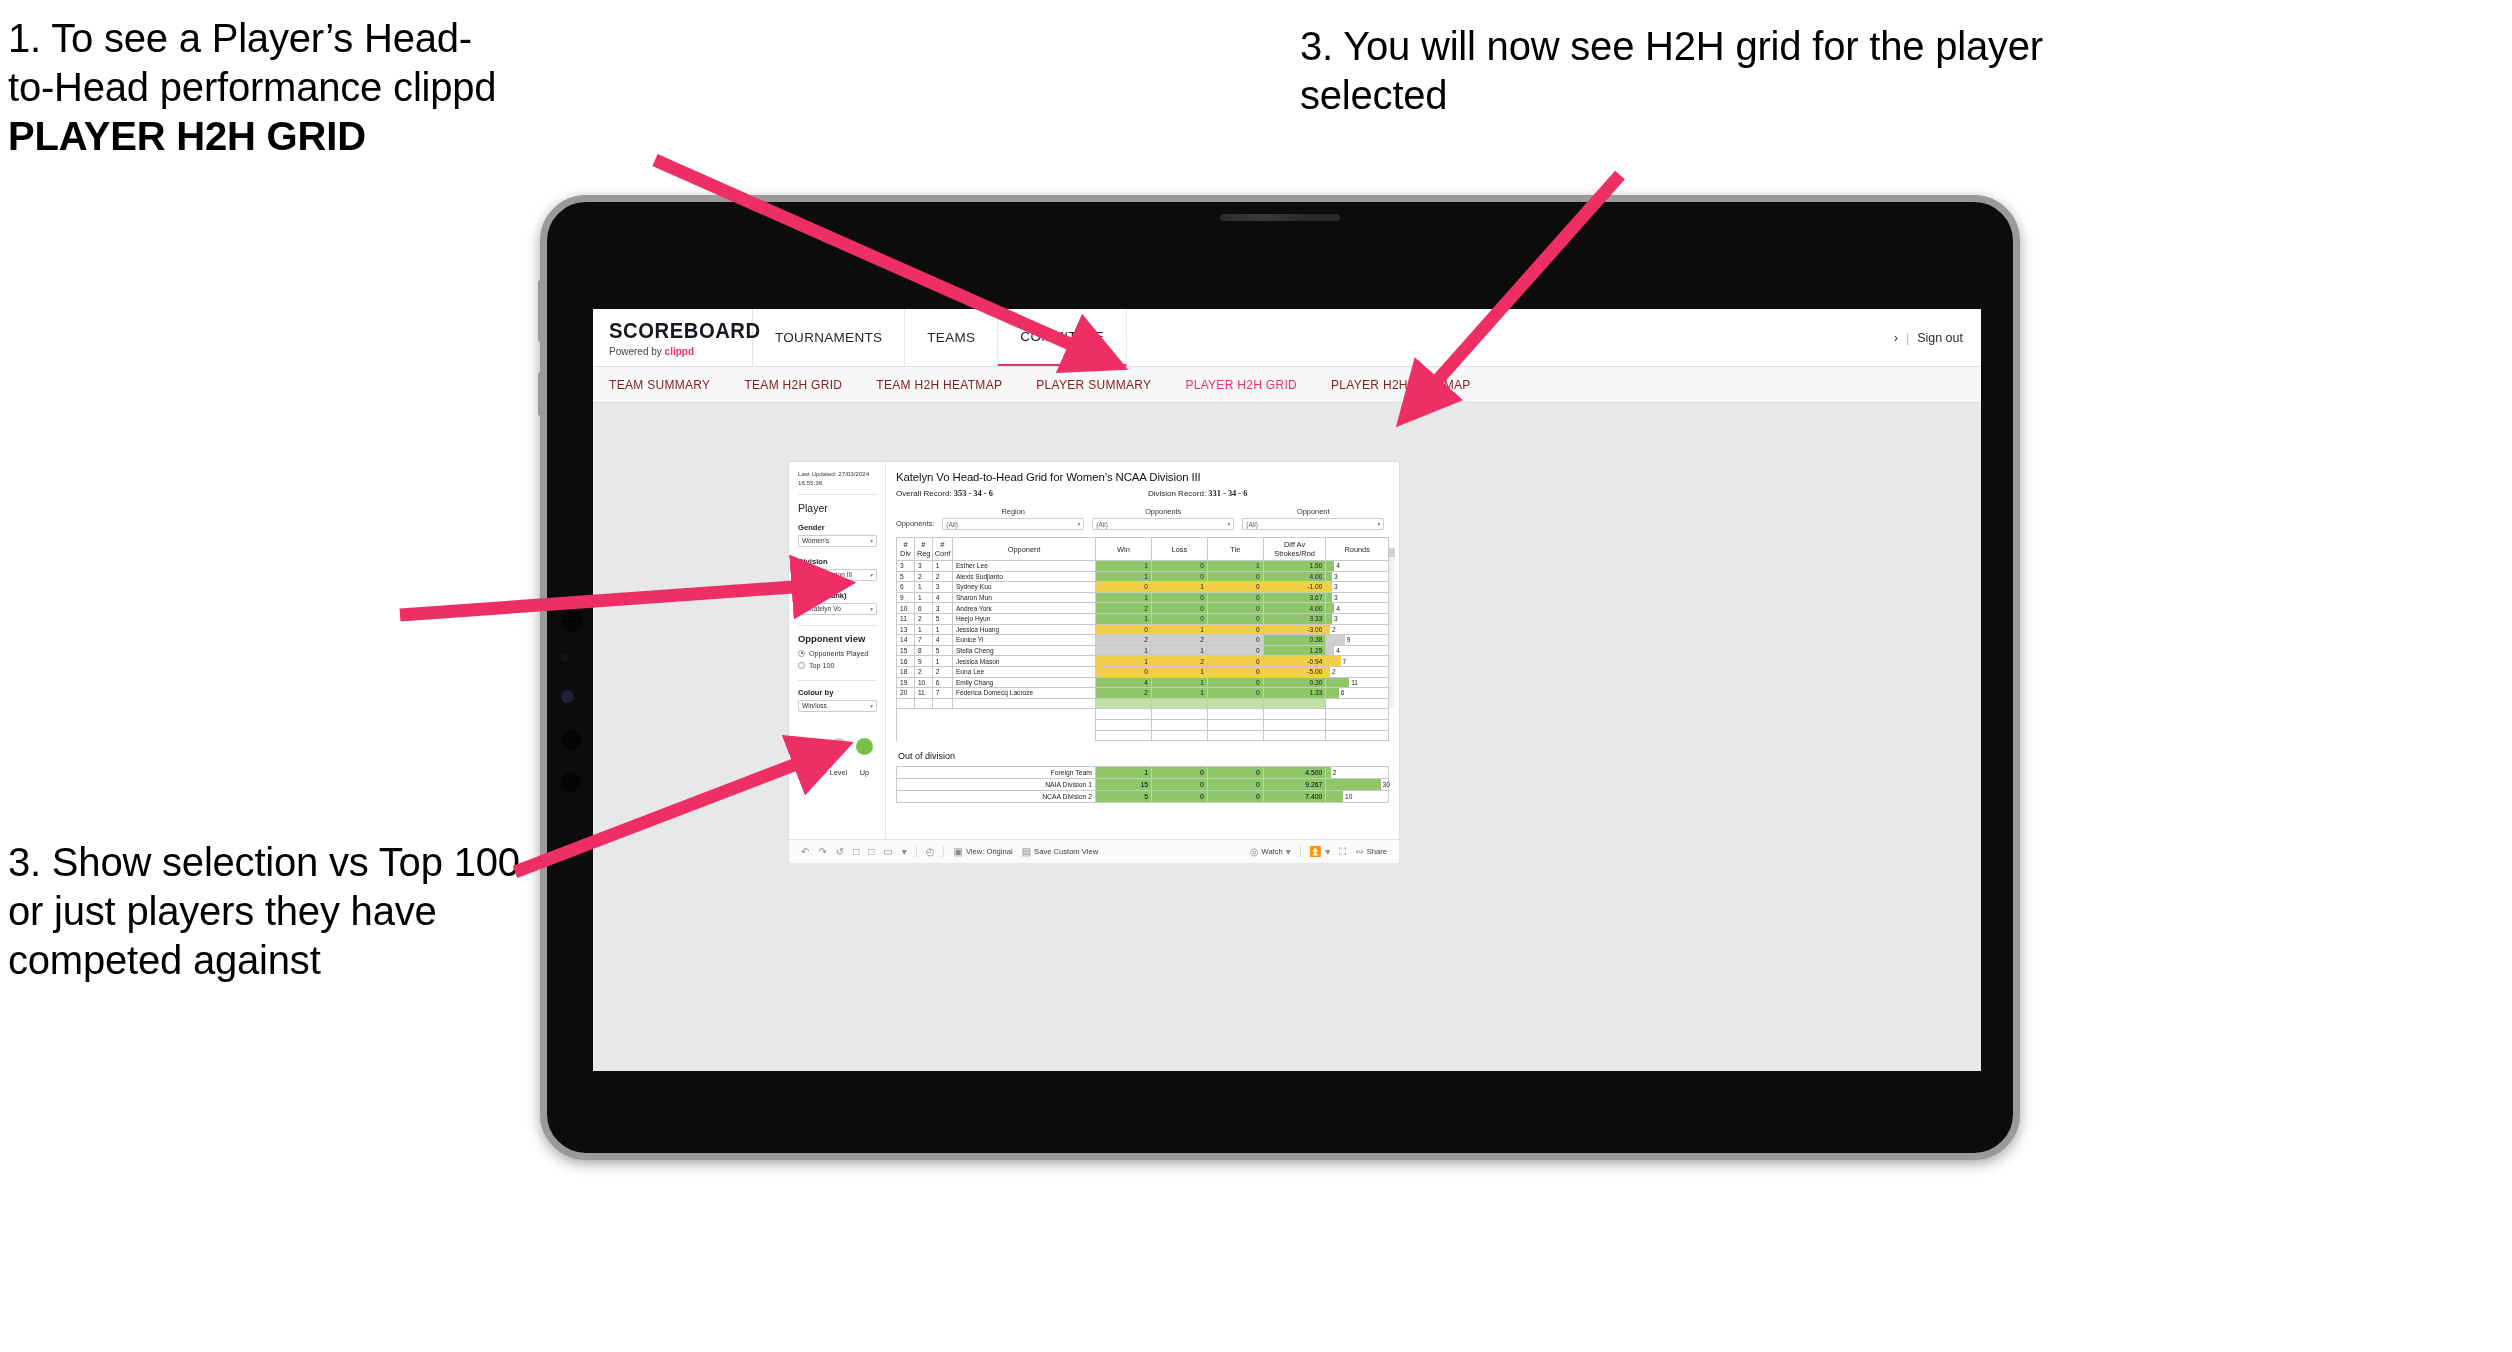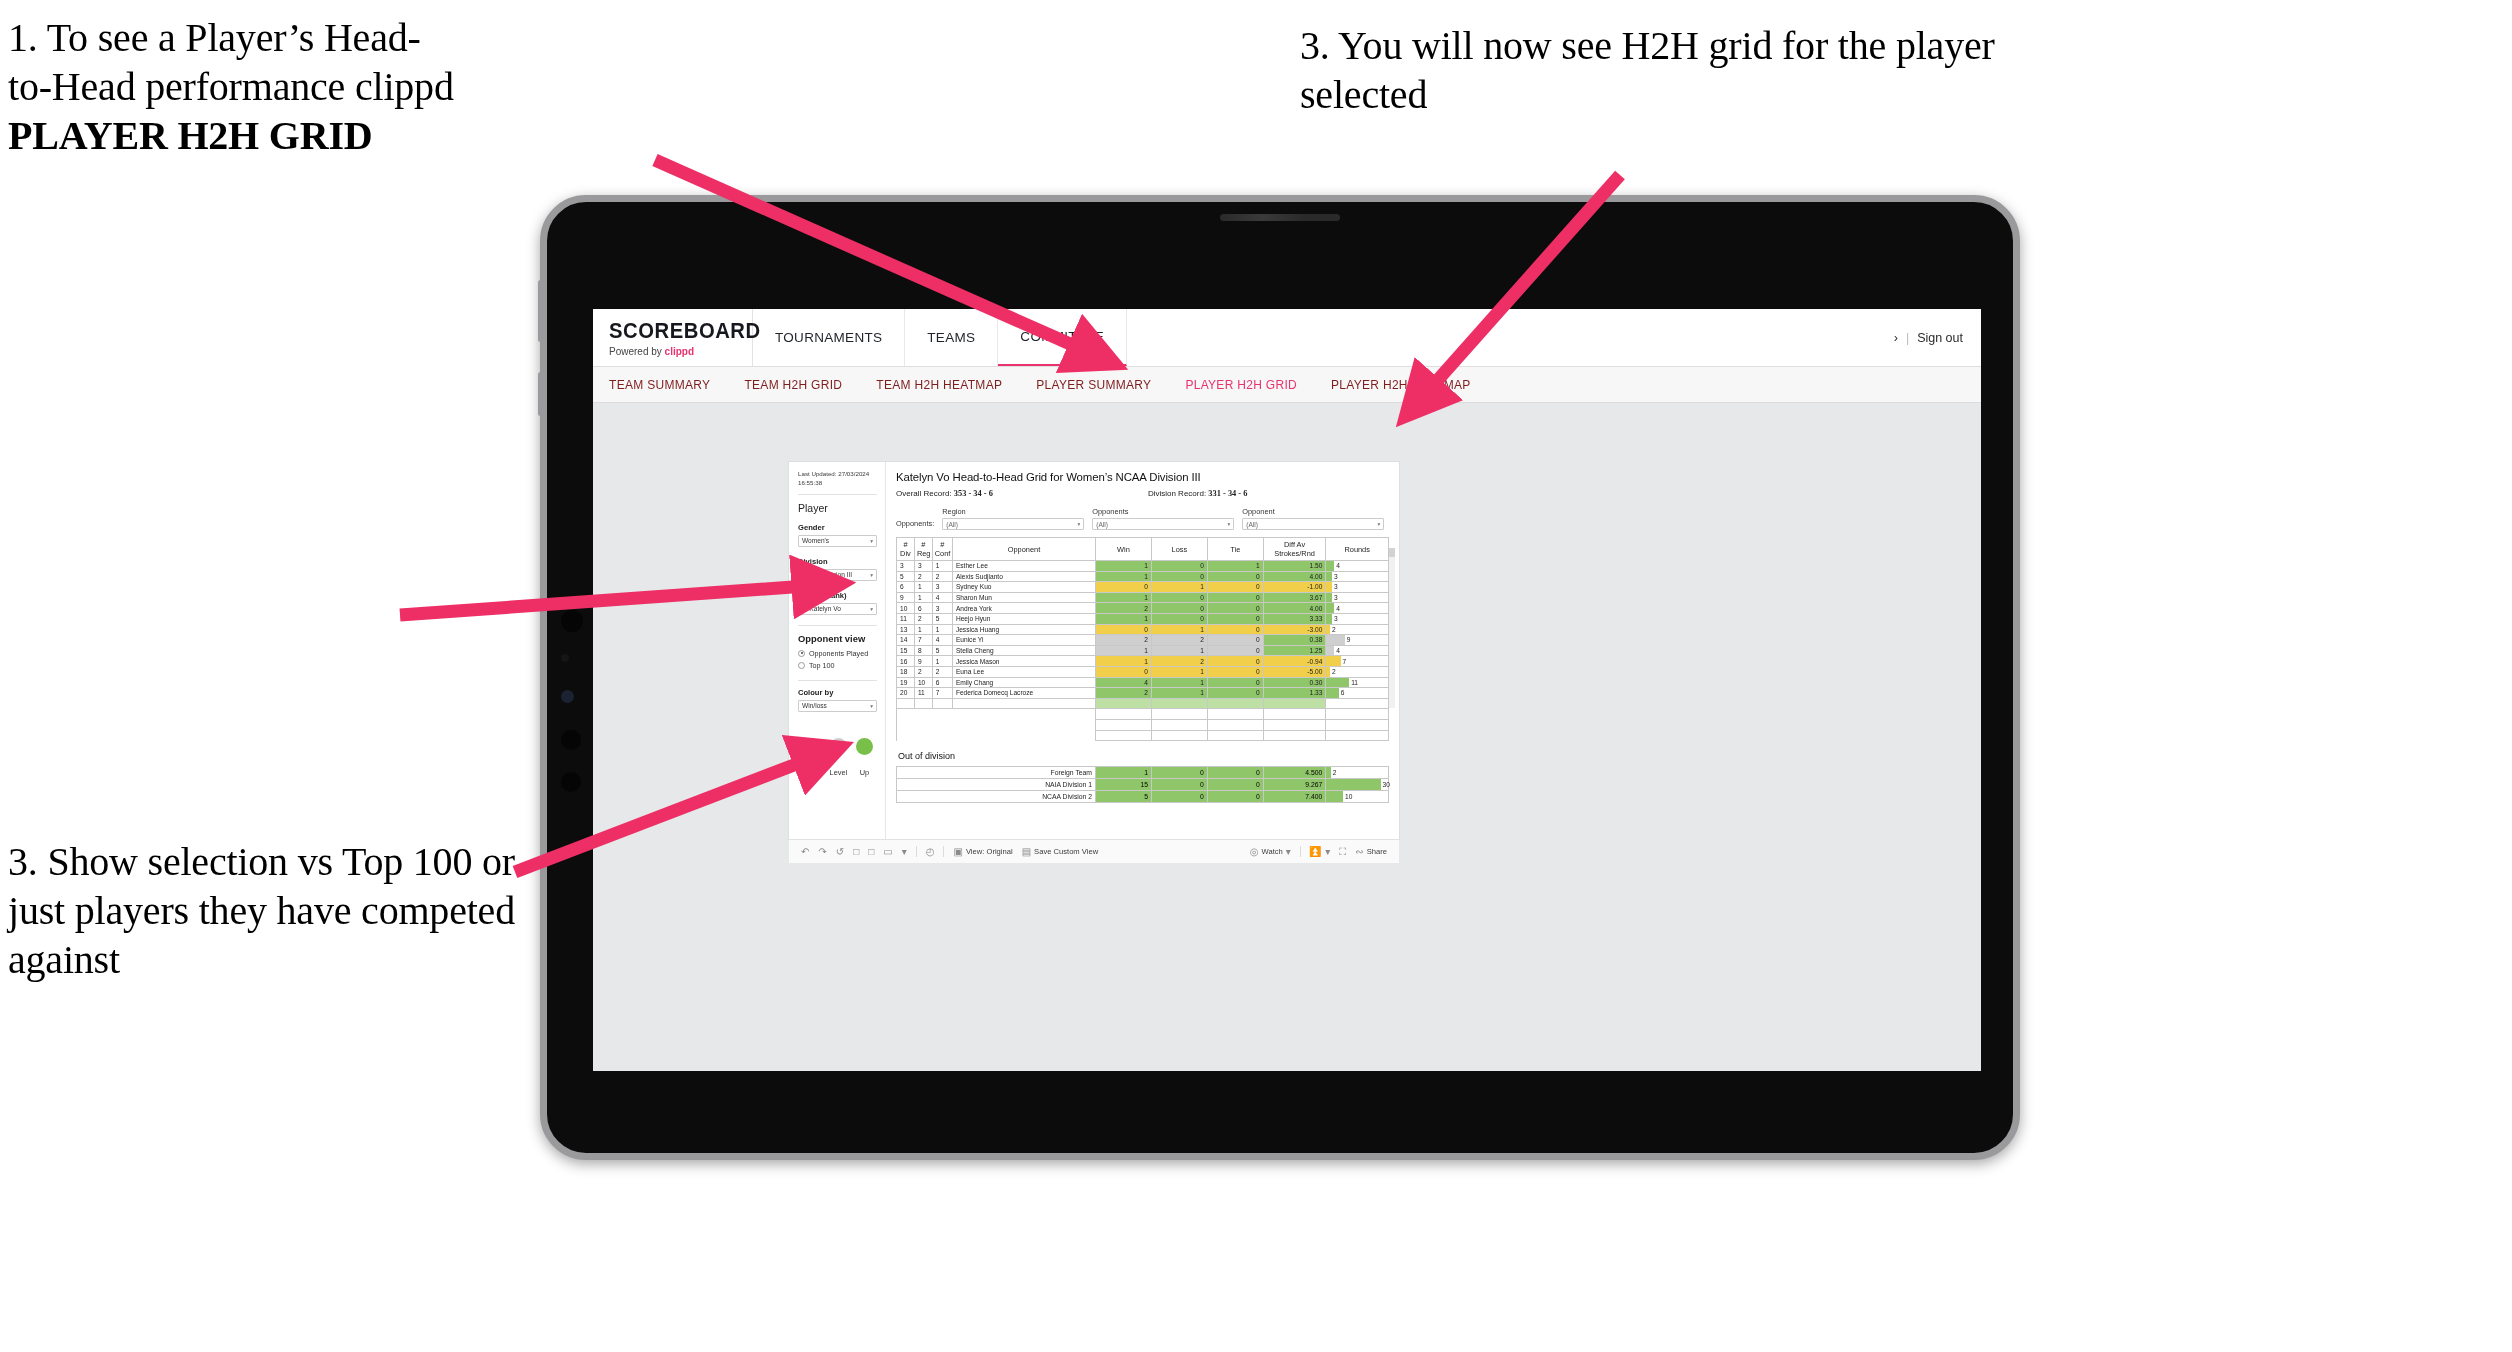--- a/index.html
+++ b/index.html
@@ -12,21 +12,20 @@
   .page { position: relative; width: 2512px; height: 1352px; background:#fff; }
 
   
   .anno {
     position: absolute;
     color: #000;
     font-size: 40px;
     line-height: 1.22;
     font-weight: 400;
     letter-spacing: -0.2px;
-    font-family: Liberation Serif, serif;
   }
   .anno b { font-weight: 700; }
   #anno-1 { left: 8px;  top: 14px;  width: 740px; }
   #anno-2 { left: 8px;  top: 512px; width: 470px; }
   #anno-3 { left: 8px;  top: 838px; width: 520px; }
   #anno-4 { left: 1300px; top: 22px; width: 790px; }
 
   .arrow-svg { position:absolute; left:0; top:0; width:2512px; height:1352px; pointer-events:none; }
 
   
@@ -133,21 +132,21 @@
 
   
   .vbody { flex:1; padding: 9px 10px 0 10px; position:relative; }
   .vtitle { font-size: 11.4px; color:#111; font-weight:400; letter-spacing:-0.1px; }
   .records { display:flex; margin-top: 6px; font-size: 8px; color:#222; }
   .records .r2 { margin-left: 155px; }
   .records b { font-weight:700; font-size: 8.4px; font-family: Liberation Serif, serif; }
 
   .opp-filters { display:flex; align-items:flex-end; margin-top: 9px; gap: 8px; }
   .opp-label { font-size: 7.4px; color:#333; padding-bottom: 2px; }
-  .ff { width: 142px; }
+  .ff { width: 142px; text-align: center; }
   .ff label { display:block; font-size: 7.4px; color:#333; margin-bottom: 2px; }
   .ff .sel { height: 12px; font-size: 6.6px; color:#666; }
 
   table { border-collapse: collapse; width: 100%; table-layout: fixed; }
   .grid { margin-top: 7px; }
   .grid th, .grid td {
     border: 1px solid #c8c8c8; font-size: 6.6px; color:#1c1c1c;
     height: 10.6px; padding: 0 2px; font-weight:400;
   }
   .grid thead th { height: 23px; text-align:center; vertical-align:middle; font-size:7.4px; background:#fff; }

